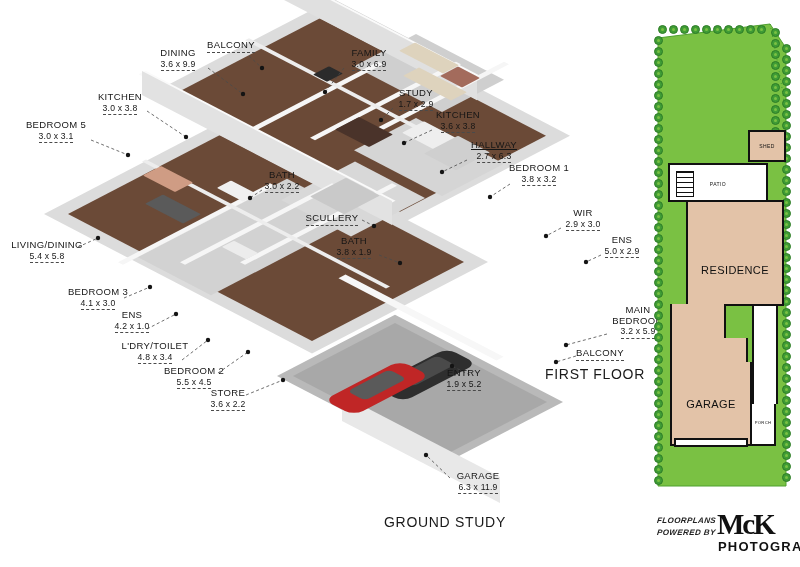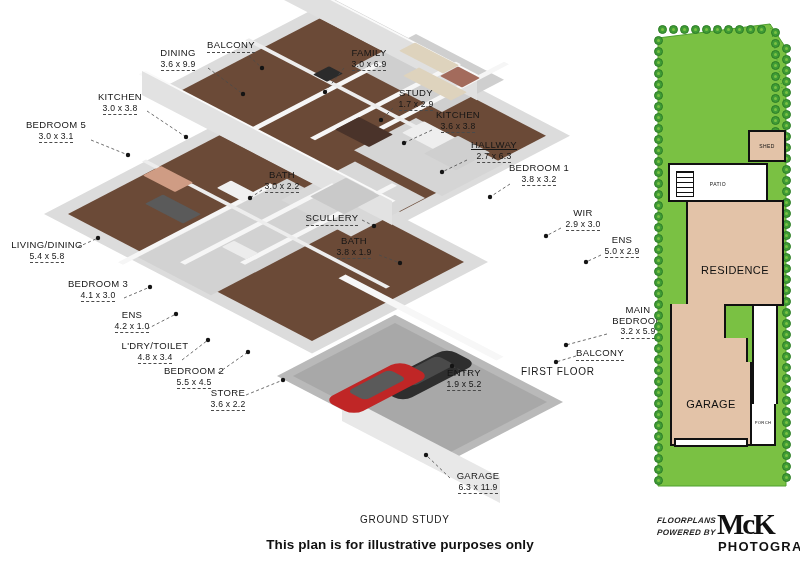--- a/index.html
+++ b/index.html
@@ -10,21 +10,21 @@
 
   
   .lbl{position:absolute;text-align:center;line-height:1.12;
        font-size:9.5px;letter-spacing:.3px;color:#161616;white-space:nowrap;}
   .lbl .nm{display:block;font-size:9.5px;letter-spacing:.35px;}
   .lbl .dm{display:block;font-size:8.6px;letter-spacing:.2px;
            border-bottom:1px dashed #4a4a4a;padding-bottom:1px;display:inline-block;}
   .lbl.nodim .nm{border-bottom:1px dashed #4a4a4a;padding-bottom:1px;display:inline-block;}
   .lbl.two .nm{white-space:pre-line;}
 
-  .floorcap{position:absolute;font-size:10px;letter-spacing:.7px;color:#1a1a1a;}
+  .floorcap{position:absolute;font-size:14px;letter-spacing:.7px;color:#1a1a1a;margin-left:24px;}
 
   .caption{position:absolute;left:0;width:800px;text-align:center;
            font-size:13.5px;font-weight:bold;letter-spacing:.1px;color:#111;}
 
   
   .iso{position:absolute;transform-origin:0 0;}
   .slab{position:absolute;background:#e9e9e9;}
   .floorw{position:absolute;background:#6b4a37;}
   .floorg{position:absolute;background:#d6d6d6;}
   .wall{position:absolute;background:#f3f3f3;border:0;}
@@ -218,33 +218,32 @@
       <div class="lbl" style="left: 600px; top: 235px; width: 44px;"><span class="nm">ENS</span><span class="dm">5.0 x 2.9</span></div>
       <div class="lbl two" style="left: 608px; top: 305px; width: 60px;"><span class="nm">MAIN
 BEDROOM</span><span class="dm">3.2 x 5.9</span></div>
       <div class="lbl nodim" style="left: 572px; top: 348px; width: 56px;"><span class="nm">BALCONY</span></div>
       <div class="lbl" style="left: 92px; top: 92px; width: 56px;"><span class="nm">KITCHEN</span><span class="dm">3.0 x 3.8</span></div>
       <div class="lbl" style="left: 22px; top: 120px; width: 68px;"><span class="nm">BEDROOM 5</span><span class="dm">3.0 x 3.1</span></div>
       <div class="lbl" style="left: 258px; top: 170px; width: 48px;"><span class="nm">BATH</span><span class="dm">3.0 x 2.2</span></div>
       <div class="lbl nodim" style="left: 303px; top: 213px; width: 58px;"><span class="nm">SCULLERY</span></div>
       <div class="lbl" style="left: 330px; top: 236px; width: 48px;"><span class="nm">BATH</span><span class="dm">3.8 x 1.9</span></div>
       <div class="lbl" style="left: 8px; top: 240px; width: 78px;"><span class="nm">LIVING/DINING</span><span class="dm">5.4 x 5.8</span></div>
-      <div class="lbl" style="left: 64px; top: 279px; width: 68px;"><span class="nm">BEDROOM 3</span><span class="dm">4.1 x 3.0</span></div>
+      <div class="lbl" style="left: 64px; top: 287px; width: 68px;"><span class="nm">BEDROOM 3</span><span class="dm">4.1 x 3.0</span></div>
       <div class="lbl" style="left: 108px; top: 310px; width: 48px;"><span class="nm">ENS</span><span class="dm">4.2 x 1.0</span></div>
       <div class="lbl" style="left: 118px; top: 341px; width: 74px;"><span class="nm">L'DRY/TOILET</span><span class="dm">4.8 x 3.4</span></div>
       <div class="lbl" style="left: 160px; top: 366px; width: 68px;"><span class="nm">BEDROOM 2</span><span class="dm">5.5 x 4.5</span></div>
       <div class="lbl" style="left: 203px; top: 388px; width: 50px;"><span class="nm">STORE</span><span class="dm">3.6 x 2.2</span></div>
       <div class="lbl" style="left: 440px; top: 368px; width: 48px;"><span class="nm">ENTRY</span><span class="dm">1.9 x 5.2</span></div>
       <div class="lbl" style="left: 448px; top: 471px; width: 60px;"><span class="nm">GARAGE</span><span class="dm">6.3 x 11.9</span></div>
     </div>
 
   <div class="floorcap" style="left:360px;top:514px;">GROUND STUDY</div>
   <div class="floorcap" style="left:521px;top:366px;">FIRST FLOOR</div>
 
-  <div class="caption" style="top:537px;">This plan is for illustrative purposes only</div>
 
   <div id="site" style="left:652px;top:14px;width:148px;height:480px;">
 
     <svg width="148" height="480" style="position:absolute;left:0;top:0;">
       <polygon points="6,24 118,10 134,34 134,472 6,472" fill="#7ac143" stroke="#4fa02f" stroke-width="1"></polygon>
       <path d="M118,10 C128,60 134,90 134,120" fill="none" stroke="#3f9c35" stroke-width="1" stroke-dasharray="1 3"></path>
     </svg>
 
     <div class="hedge" style="left:1px;top:22px;width:11px;height:452px;">
         <i style="left: 1px; top: 0px;"></i>

